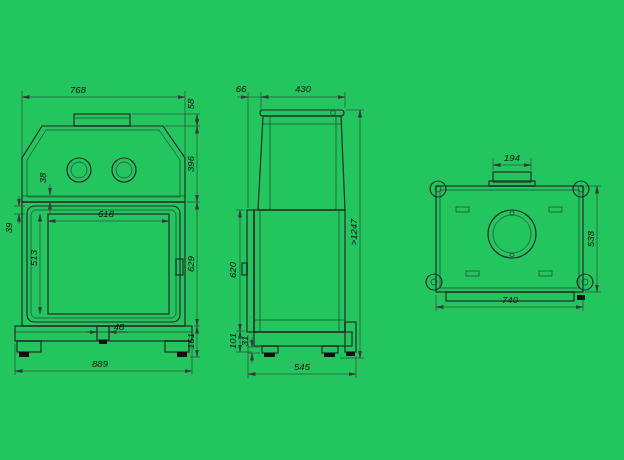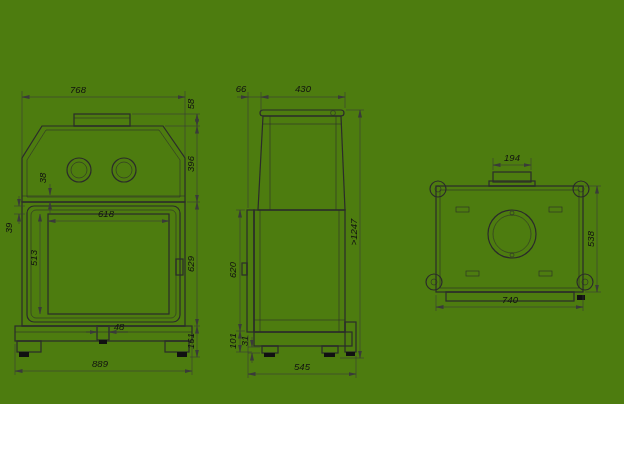--- a/index.html
+++ b/index.html
@@ -1,16 +1,16 @@
 <!DOCTYPE html>
 <html><head>
 <meta charset="utf-8">
 <style>
   html,body{margin:0;padding:0;background:#ffffff;}
-  .canvas{position:relative;width:624px;height:404px;background:#4d7c0f;overflow:hidden;
+  .canvas{position:relative;width:624px;height:460px;background:#22c55e;overflow:hidden;
           font-family:"Liberation Sans",sans-serif;text-decoration:underline;}
   svg{display:block;}
   .o  {fill:none;stroke:#2b2b2b;stroke-width:1.2;stroke-linejoin:miter;}
   .o2 {fill:none;stroke:#2b2b2b;stroke-width:0.6;}
   .f  {fill:#111111;stroke:none;}
   .de {stroke:#3a3a3a;stroke-width:0.6;fill:none;}
   .dl {stroke:#3a3a3a;stroke-width:0.6;fill:none;marker-start:url(#ar);marker-end:url(#ar);}
   .da {stroke:#3a3a3a;stroke-width:0.6;fill:none;marker-end:url(#ar);}
   text.dim{font-family:"Liberation Sans",sans-serif;font-style:italic;font-size:9.5px;fill:#111111;}
 </style>

